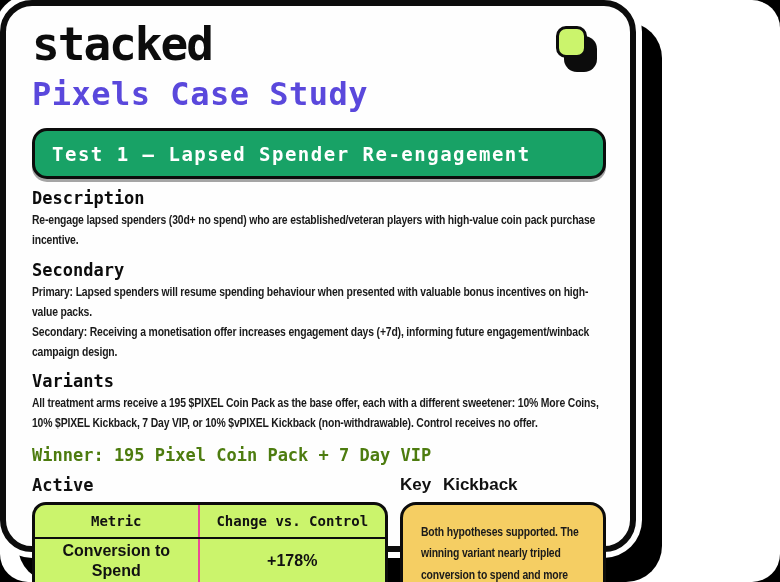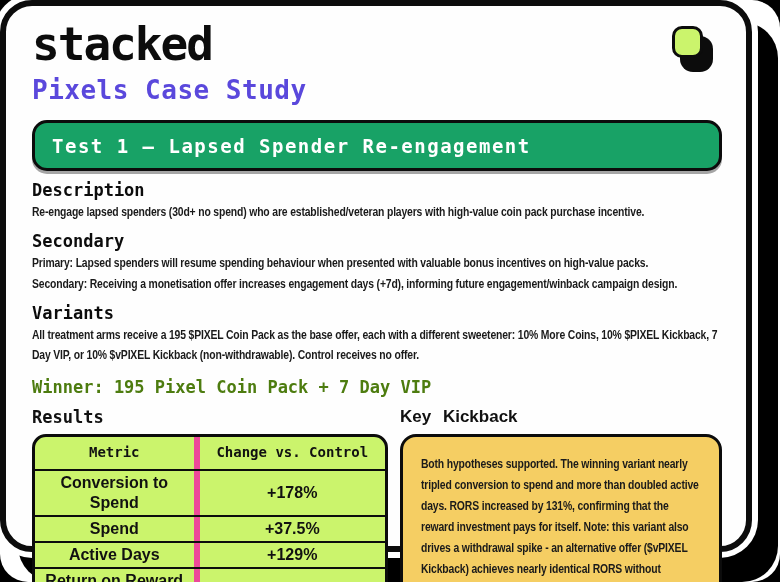--- a/index.html
+++ b/index.html
@@ -11,21 +11,21 @@
     font-family:"Liberation Sans", sans-serif;
     color:#111;
   }
   .page {
     position:absolute; inset:0;
     background:#fff;
     border-radius:28px;
   }
   .card {
     position:absolute; left:0; top:0;
-    width:752px; height:552px;
+    width:636px; height:552px;
     background:#fefefe;
     border:6px solid #0c0c0c;
     border-radius:32px;
     box-shadow: 0 0 0 6px #ffffff, 22px 26px 0 4px #000000;
     padding:14px 24px 14px 26px;
   }
 
   
   .logo-text {
     font-family:"DejaVu Sans Mono","Liberation Mono",monospace;
@@ -40,21 +40,21 @@
     position:absolute; left:8px; top:10px; width:33px; height:36px;
     background:#0c0c0c; border-radius:13px;
   }
   .logo-mark .chip {
     position:absolute; left:0; top:0; width:31px; height:32px;
     border-radius:10px; border:3px solid #0c0c0c;
   }
   .subtitle {
     font-family:"DejaVu Sans Mono","Liberation Mono",monospace;
     font-weight:bold;
-    font-size:26px;
+    font-size:32px;
     letter-spacing:0.5px;
     margin-top:7px;
   }
 
   
   .banner {
     margin-top:15px;
     height:51px;
     border:3px solid #0c0c0c;
     border-radius:16px;
@@ -118,21 +118,21 @@
     display:flex; flex-direction:column;
   }
   .rrow { display:flex; flex:1; border-top:2px solid #0c0c0c; }
   .rrow.head { flex:0 0 32px; border-top:none; }
   .rcell {
     display:flex; align-items:center; justify-content:center;
     text-align:center;
     padding:2px 8px;
     line-height:1.25;
   }
-  .rcell.c1 { width:47%; border-right:6px solid #ec4899; }
+  .rcell.c1 { width:47%; border-right:2px solid #ec4899; }
   .rcell.c2 { width:53%; }
   .head .rcell {
     font-family:"DejaVu Sans Mono","Liberation Mono",monospace;
     font-weight:bold; font-size:14px;
   }
   .rrow:not(.head) .rcell { font-weight:bold; font-size:16px; }
 
   
   .takeaway-box {
     height:176px;
@@ -177,21 +177,21 @@
     <div class="body-text">Secondary: Receiving a monetisation offer increases engagement days (+7d), informing future engagement/winback campaign design.</div>
 
     <div class="sec-h">Variants</div>
     <div class="body-text">All treatment arms receive a 195 $PIXEL Coin Pack as the base offer, each with a different sweetener: 10% More Coins, 10% $PIXEL Kickback, 7 Day VIP, or 10% $vPIXEL Kickback (non-withdrawable). Control receives no offer.</div>
 
     <div class="winner" id="winner" style="color: #4d7c0f;">Winner: 195 Pixel Coin Pack + 7 Day VIP</div>
 
     <div class="cols">
 
       <div class="col-left">
-        <div class="col-h-mono">Results</div>
+        <div class="col-h-mono">Active</div>
         <div class="rtable" id="rtable" style="background: rgb(203, 244, 108);">
           <div class="rrow head">
             <div class="rcell c1">Metric</div>
             <div class="rcell c2">Change vs. Control</div>
           </div>
           <div class="rrow">
             <div class="rcell c1">Conversion to Spend</div>
             <div class="rcell c2">+178%</div>
           </div>
           <div class="rrow">

